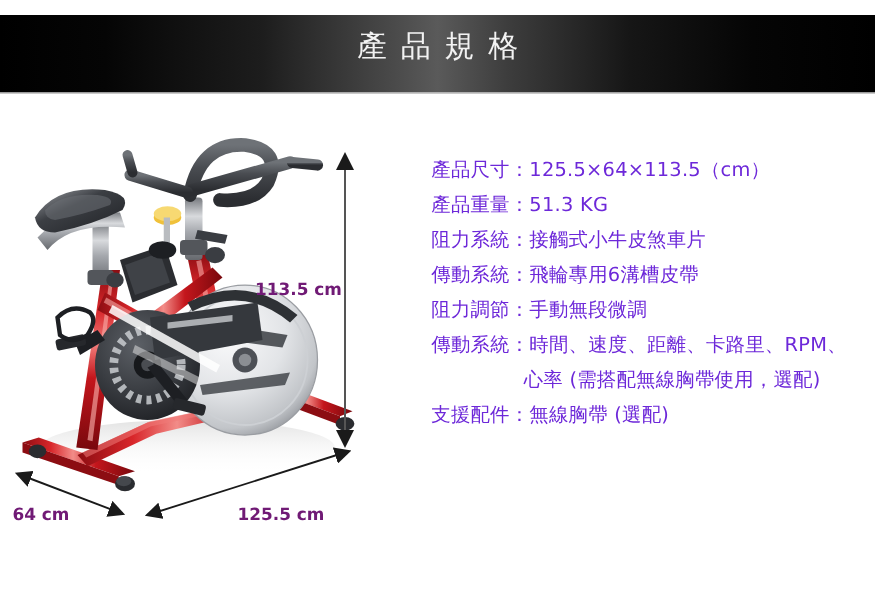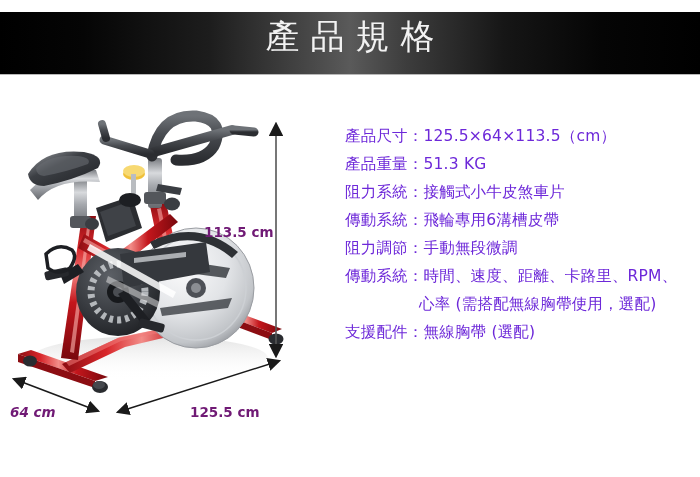--- a/index.html
+++ b/index.html
@@ -41,21 +41,21 @@
   .banner-title {
     position: absolute;
     left: 0;
     top: 0;
     width: 700px;
     height: 49px;
     display: flex;
     align-items: center;
     justify-content: center;
     color: #f2f2f2;
-    font-size: 34px;
+    font-size: 24px;
     letter-spacing: 11px;
     text-indent: 11px;
     font-weight: 400;
     white-space: nowrap;
   }
 
   
   .spec-list {
     position: absolute;
     left: 345px;
@@ -75,21 +75,21 @@
 
   
   .dim-label {
     position: absolute;
     font-size: 13.5px;
     font-weight: bold;
     color: #701a75;
     white-space: nowrap;
   }
   .dim-v-label { left: 204px; top: 224px; }
-  .dim-w-label { left: 10px;  top: 404px; font-style: italic; }
+  .dim-w-label { left: 10px;  top: 404px; }
   .dim-l-label { left: 190px; top: 404px; }
 
   .dim-svg {
     position: absolute;
     left: 0;
     top: 0;
     width: 700px;
     height: 477px;
     pointer-events: none;
   }

